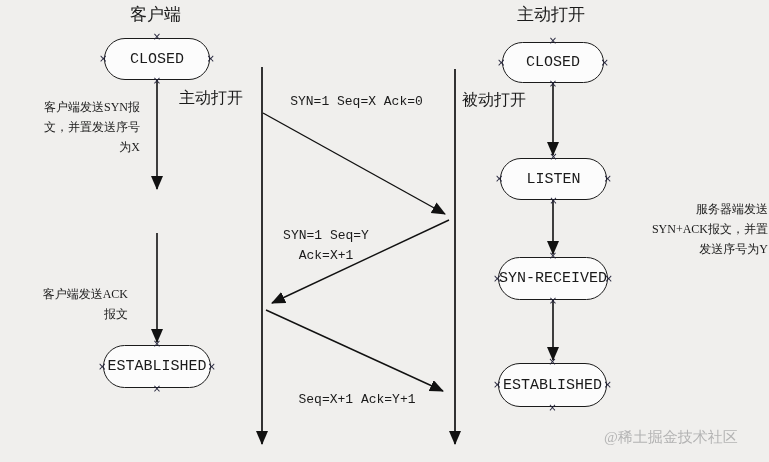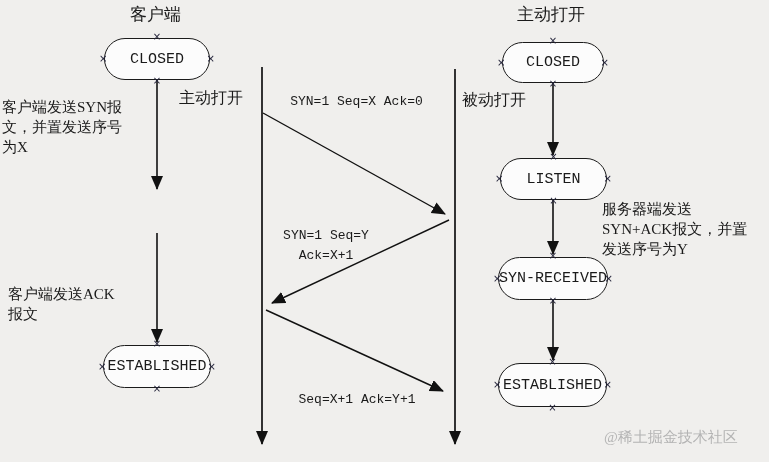--- a/index.html
+++ b/index.html
@@ -38,22 +38,22 @@
   .a-left{left:-6px;top:50%;transform:translateY(-50%);}
   .a-right{right:-6px;top:50%;transform:translateY(-50%);}
   .cn{
     position:absolute;
     font-family:"Liberation Serif","DejaVu Serif",serif;
     font-size:16px;color:#1a1a1a;white-space:nowrap;
   }
   .note{
     position:absolute;
     font-family:"Liberation Serif","DejaVu Serif",serif;
-    font-size:15px;line-height:20px;color:#1a1a1a;
-    text-align:left;
+    font-size:12px;line-height:20px;color:#1a1a1a;
+    text-align:right;
   }
   .msg{
     position:absolute;
     font-family:"Liberation Mono","DejaVu Sans Mono",monospace;
     font-size:13px;line-height:20px;color:#1a1a1a;
     text-align:center;white-space:nowrap;
   }
   .header{font-size:17px;}
   .watermark{
     position:absolute;

